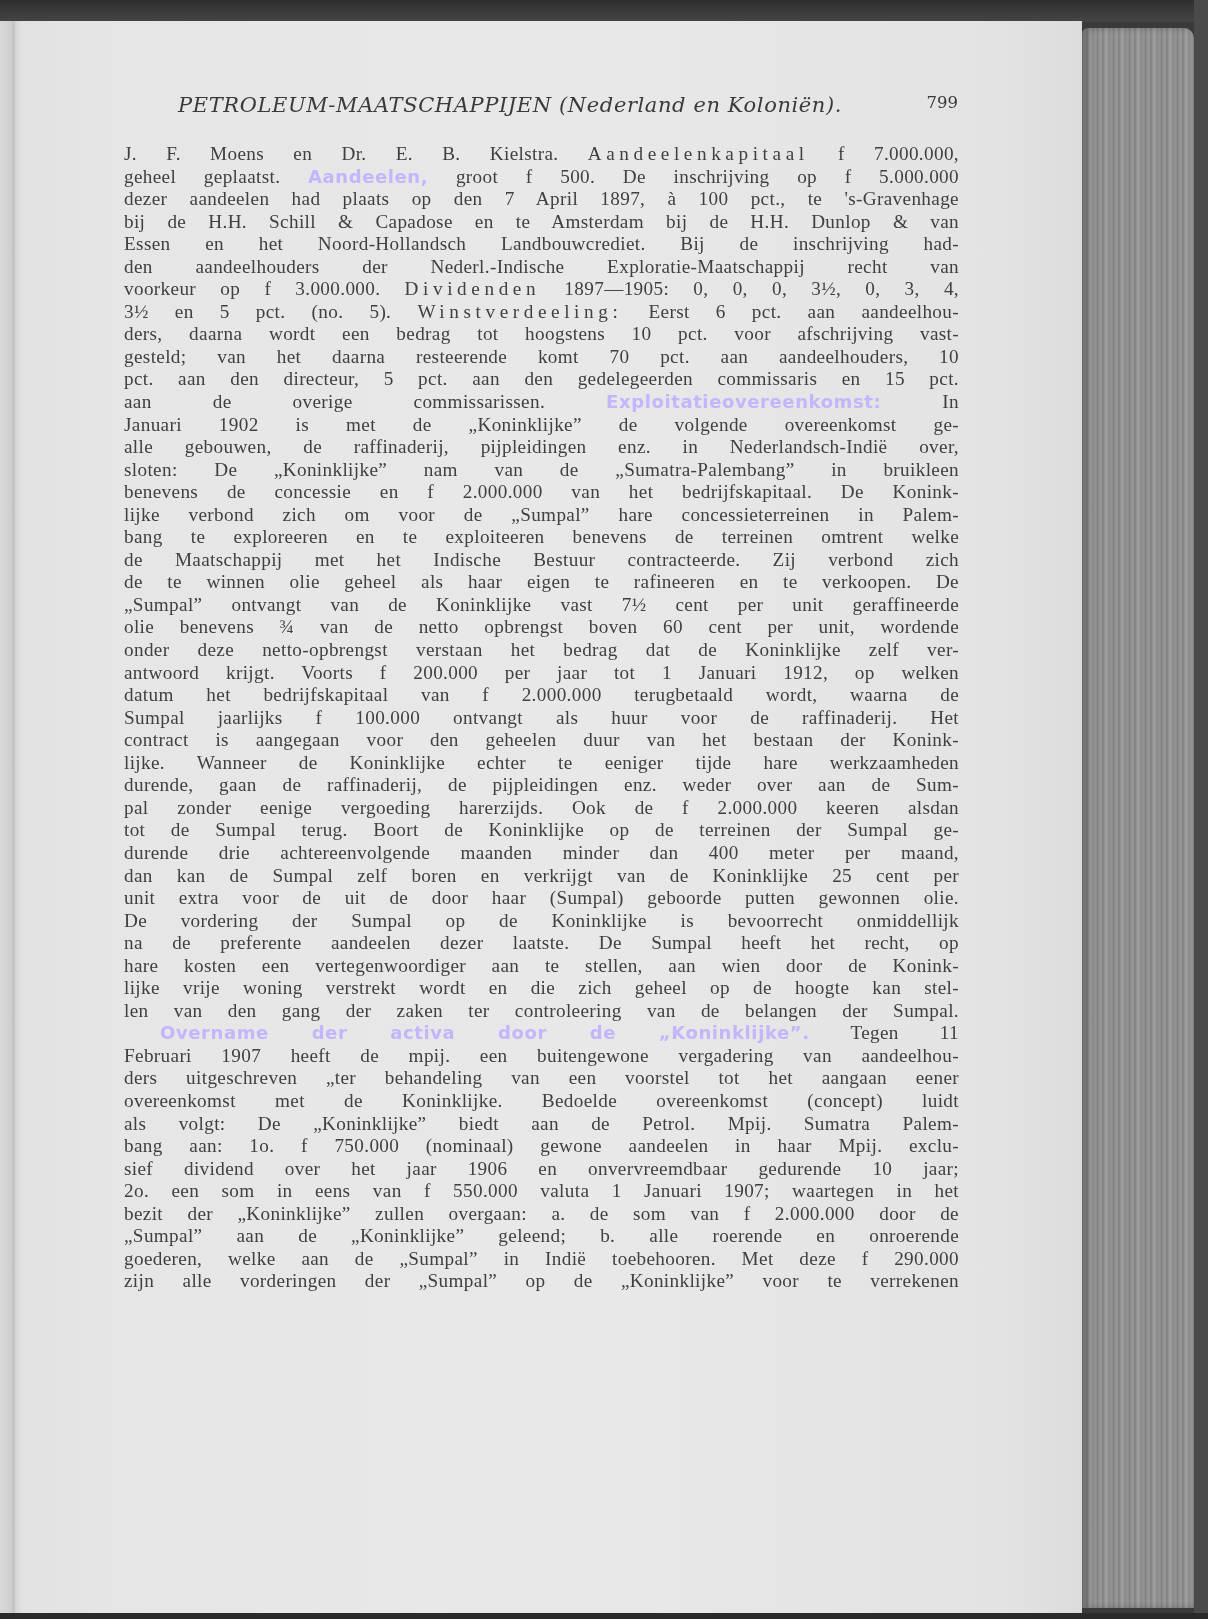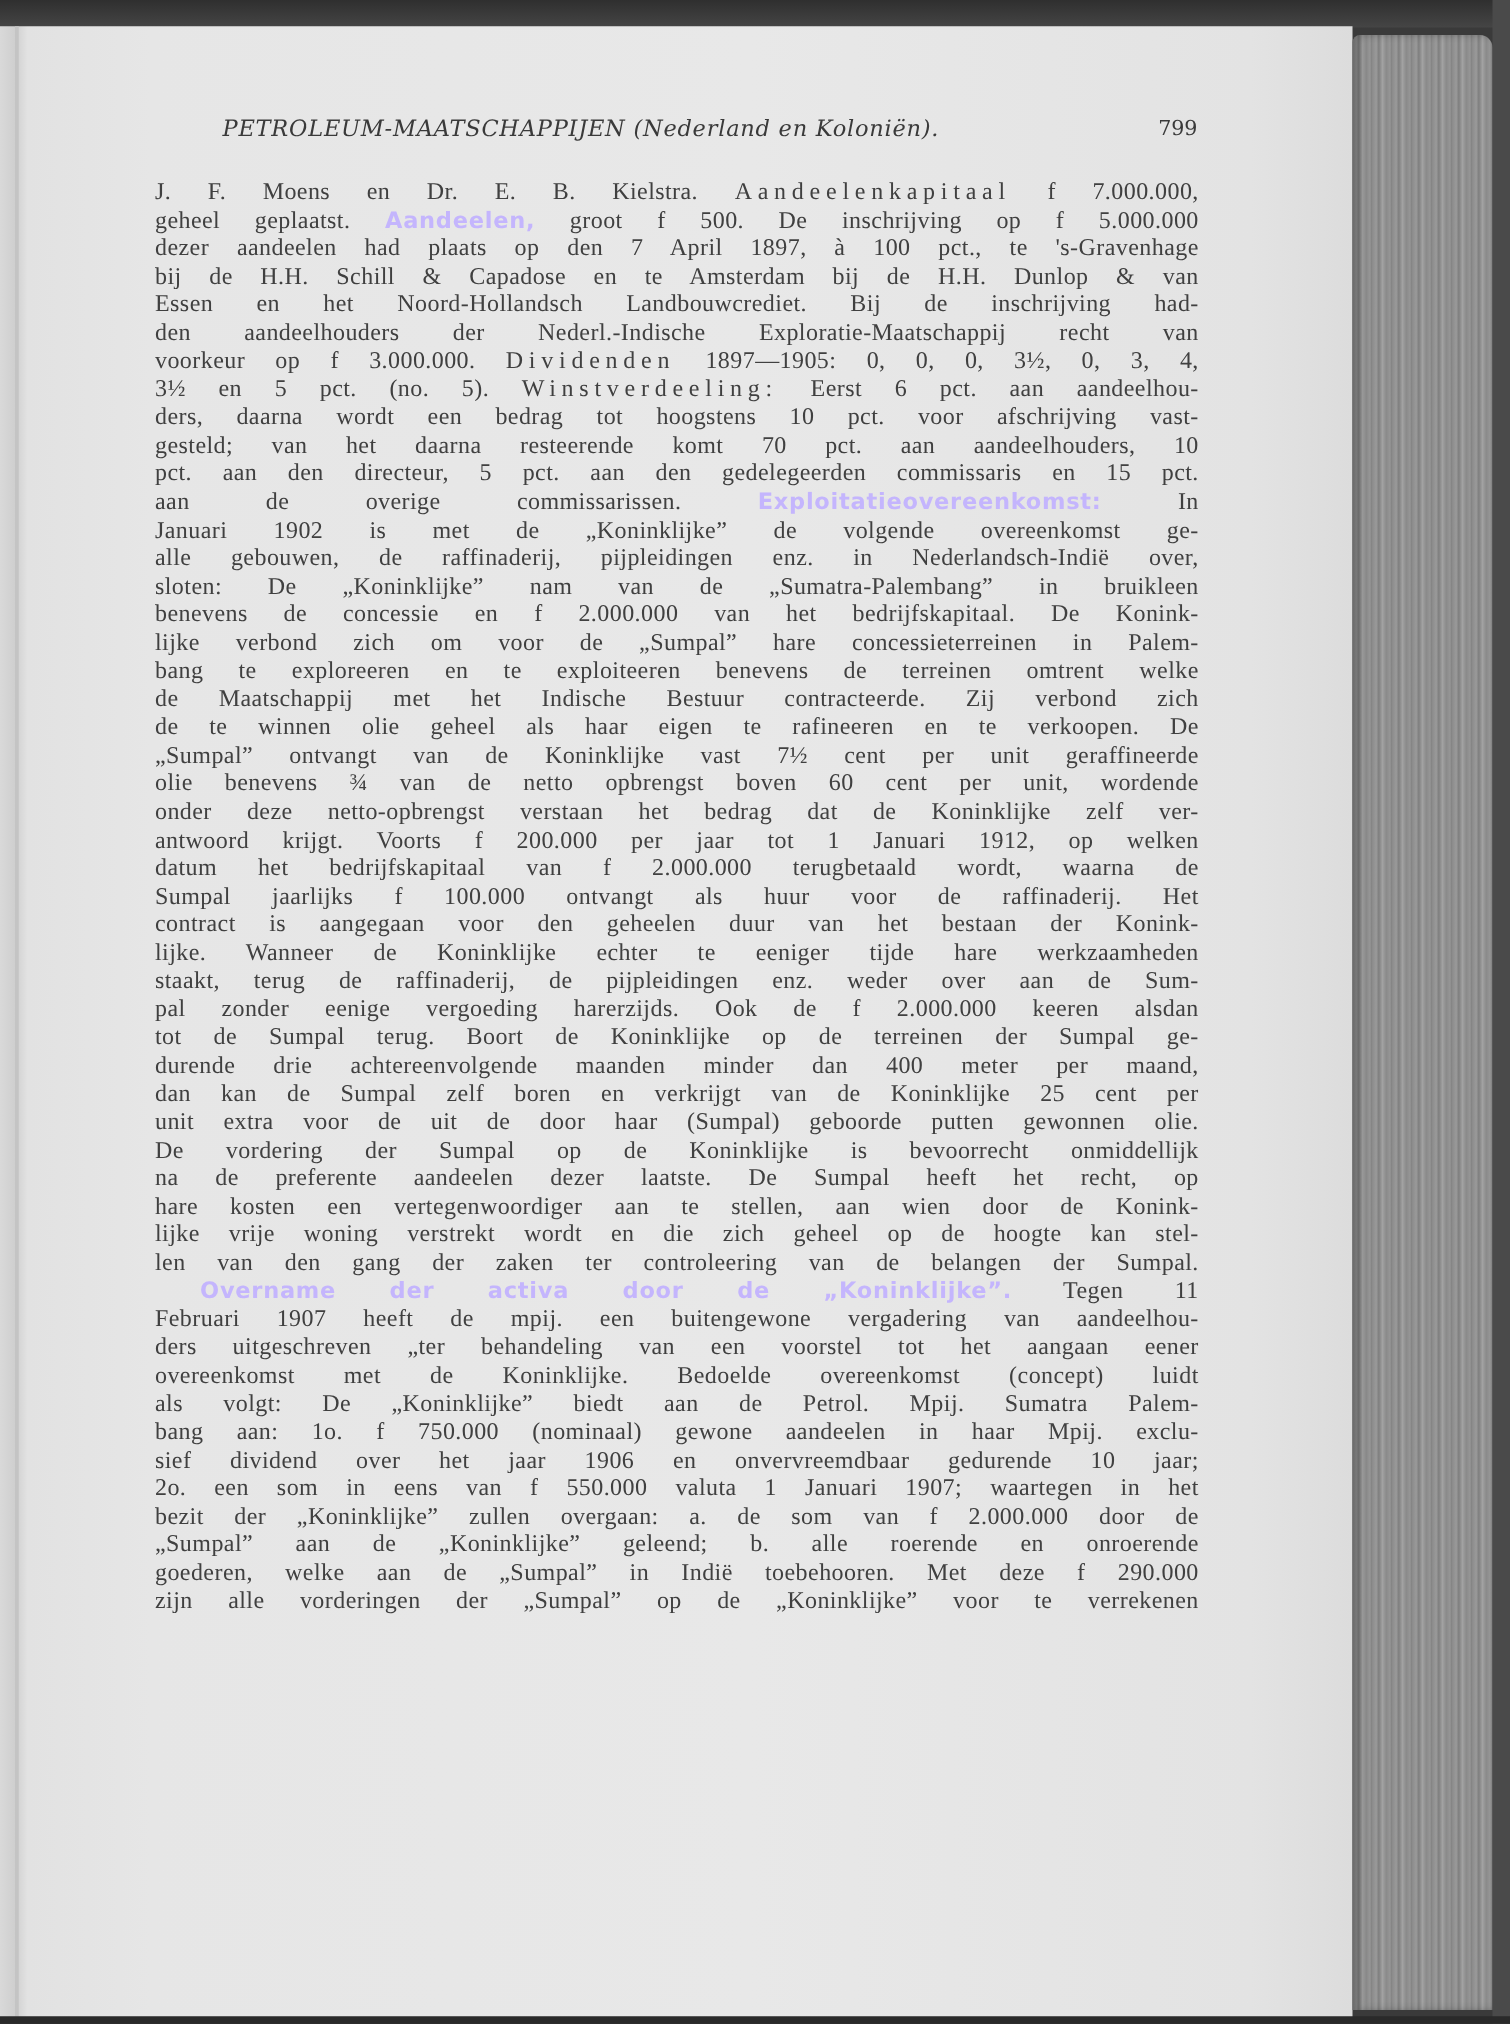--- a/index.html
+++ b/index.html
@@ -36,21 +36,21 @@
     position: absolute; left: 1194px; top: 0; width: 14px; height: 1619px;
     background: #4a4a4a;
   }
   .header {
     position: absolute; left: 178px; top: 93px; width: 780px; height: 28px;
     font-family: "DejaVu Serif", "Liberation Serif", serif;
     color: #3a3a3a;
   }
   .header .title {
     position: absolute; left: 0; top: 0;
-    font-style: italic; font-size: 18px; letter-spacing: 0.6px; white-space: nowrap;
+    font-style: italic; font-size: 21px; letter-spacing: 0.6px; white-space: nowrap;
   }
   .header .pagenum {
     position: absolute; right: 0; top: 0; font-size: 16.5px;
   }
   .body-text {
     position: absolute; left: 124px; top: 143px; width: 835px;
     font-family: "Liberation Serif", "DejaVu Serif", serif;
     font-size: 19.2px; line-height: 22.55px; color: #404040;
     letter-spacing: 0.35px; word-spacing: 1px;
   }
@@ -102,21 +102,21 @@
     <span class="line"><span>de Maatschappij met het Indische Bestuur contracteerde. Zij verbond zich</span></span>
     <span class="line"><span>de te winnen olie geheel als haar eigen te rafineeren en te verkoopen. De</span></span>
     <span class="line"><span>„Sumpal” ontvangt van de Koninklijke vast 7½ cent per unit geraffineerde</span></span>
     <span class="line"><span>olie benevens ¾ van de netto opbrengst boven 60 cent per unit, wordende</span></span>
     <span class="line"><span>onder deze netto-opbrengst verstaan het bedrag dat de Koninklijke zelf ver-</span></span>
     <span class="line"><span>antwoord krijgt. Voorts f 200.000 per jaar tot 1 Januari 1912, op welken</span></span>
     <span class="line"><span>datum het bedrijfskapitaal van f 2.000.000 terugbetaald wordt, waarna de</span></span>
     <span class="line"><span>Sumpal jaarlijks f 100.000 ontvangt als huur voor de raffinaderij. Het</span></span>
     <span class="line"><span>contract is aangegaan voor den geheelen duur van het bestaan der Konink-</span></span>
     <span class="line"><span>lijke. Wanneer de Koninklijke echter te eeniger tijde hare werkzaamheden</span></span>
-    <span class="line"><span>staakt, terug de raffinaderij, de pijpleidingen enz. weder over aan de Sum-</span></span>
+    <span class="line"><span>durende, gaan de raffinaderij, de pijpleidingen enz. weder over aan de Sum-</span></span>
     <span class="line"><span>pal zonder eenige vergoeding harerzijds. Ook de f 2.000.000 keeren alsdan</span></span>
     <span class="line"><span>tot de Sumpal terug. Boort de Koninklijke op de terreinen der Sumpal ge-</span></span>
     <span class="line"><span>durende drie achtereenvolgende maanden minder dan 400 meter per maand,</span></span>
     <span class="line"><span>dan kan de Sumpal zelf boren en verkrijgt van de Koninklijke 25 cent per</span></span>
     <span class="line"><span>unit extra voor de uit de door haar (Sumpal) geboorde putten gewonnen olie.</span></span>
     <span class="line"><span>De vordering der Sumpal op de Koninklijke is bevoorrecht onmiddellijk</span></span>
     <span class="line"><span>na de preferente aandeelen dezer laatste. De Sumpal heeft het recht, op</span></span>
     <span class="line"><span>hare kosten een vertegenwoordiger aan te stellen, aan wien door de Konink-</span></span>
     <span class="line"><span>lijke vrije woning verstrekt wordt en die zich geheel op de hoogte kan stel-</span></span>
     <span class="line"><span>len van den gang der zaken ter controleering van de belangen der Sumpal.</span></span>

